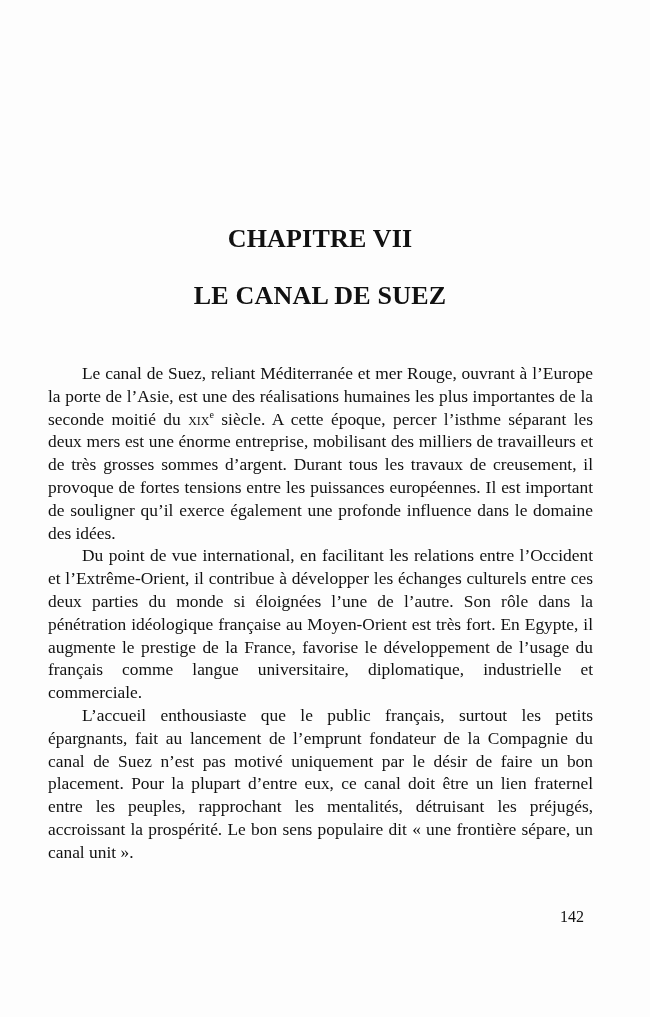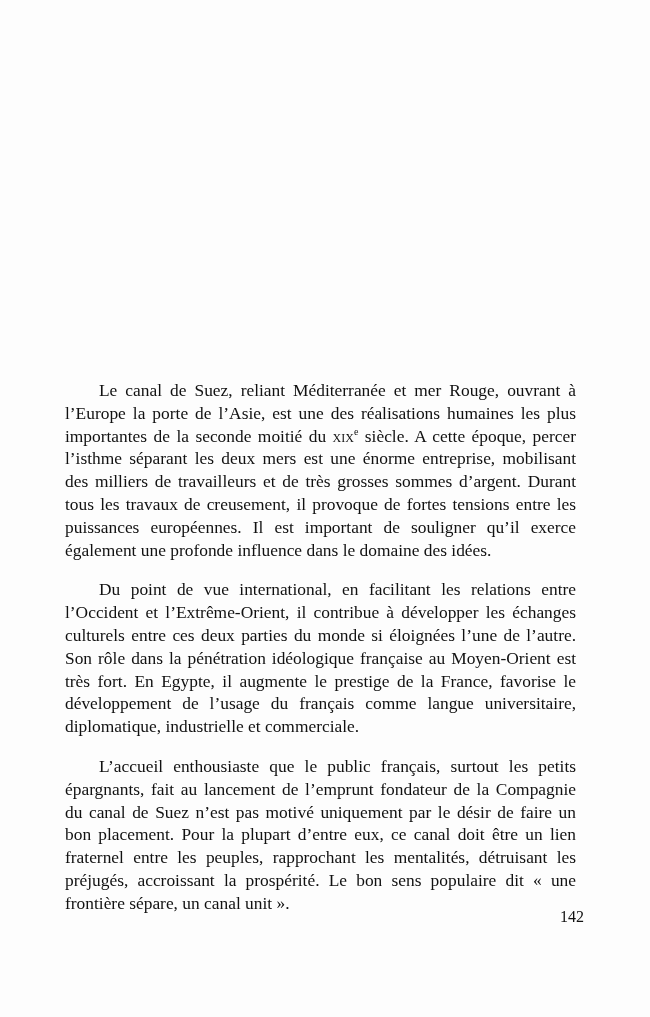--- a/index.html
+++ b/index.html
@@ -45,21 +45,21 @@
     .body-text {
       position: absolute;
       top: 362px;
       left: 48px;
       width: 545px;
       font-size: 17.4px;
       line-height: 22.8px;
       text-align: justify;
     }
     .body-text p {
-      margin: 17px;
+      margin: 0;
       text-indent: 34px;
       text-align: justify;
     }
     .sup {
       font-size: 10px;
       vertical-align: super;
       line-height: 0;
     }
     .smallcaps {
       font-variant: small-caps;
@@ -68,20 +68,22 @@
       position: absolute;
       top: 908px;
       left: 560px;
       font-size: 16px;
     }
   </style>
 </head>
 <body>
 
 <div class="page">
+  <div class="chapter-number">CHAPITRE VII</div>
+  <div class="chapter-title">LE CANAL DE SUEZ</div>
 
   <div class="body-text">
     <p><span>Le canal de Suez, reliant Méditerranée et mer Rouge, ouvrant à l’Europe la porte de l’Asie, est une des réalisations humaines les plus importantes de la seconde moitié du </span><span class="smallcaps">xix</span><span class="sup">e</span><span> siècle. A cette époque, percer l’isthme séparant les deux mers est une énorme entreprise, mobilisant des milliers de travailleurs et de très grosses sommes d’argent. Durant tous les travaux de creusement, il provoque de fortes tensions entre les puissances européennes. Il est important de souligner qu’il exerce également une profonde influence dans le domaine des idées.</span></p>
     <p>Du point de vue international, en facilitant les relations entre l’Occident et l’Extrême-Orient, il contribue à développer les échanges culturels entre ces deux parties du monde si éloignées l’une de l’autre. Son rôle dans la pénétration idéologique française au Moyen-Orient est très fort. En Egypte, il augmente le prestige de la France, favorise le développement de l’usage du français comme langue universitaire, diplomatique, industrielle et commerciale.</p>
     <p>L’accueil enthousiaste que le public français, surtout les petits épargnants, fait au lancement de l’emprunt fondateur de la Compagnie du canal de Suez n’est pas motivé uniquement par le désir de faire un bon placement. Pour la plupart d’entre eux, ce canal doit être un lien fraternel entre les peuples, rapprochant les mentalités, détruisant les préjugés, accroissant la prospérité. Le bon sens populaire dit « une frontière sépare, un canal unit ».</p>
   </div>
 
   <div class="page-number">142</div>
 </div>
 

